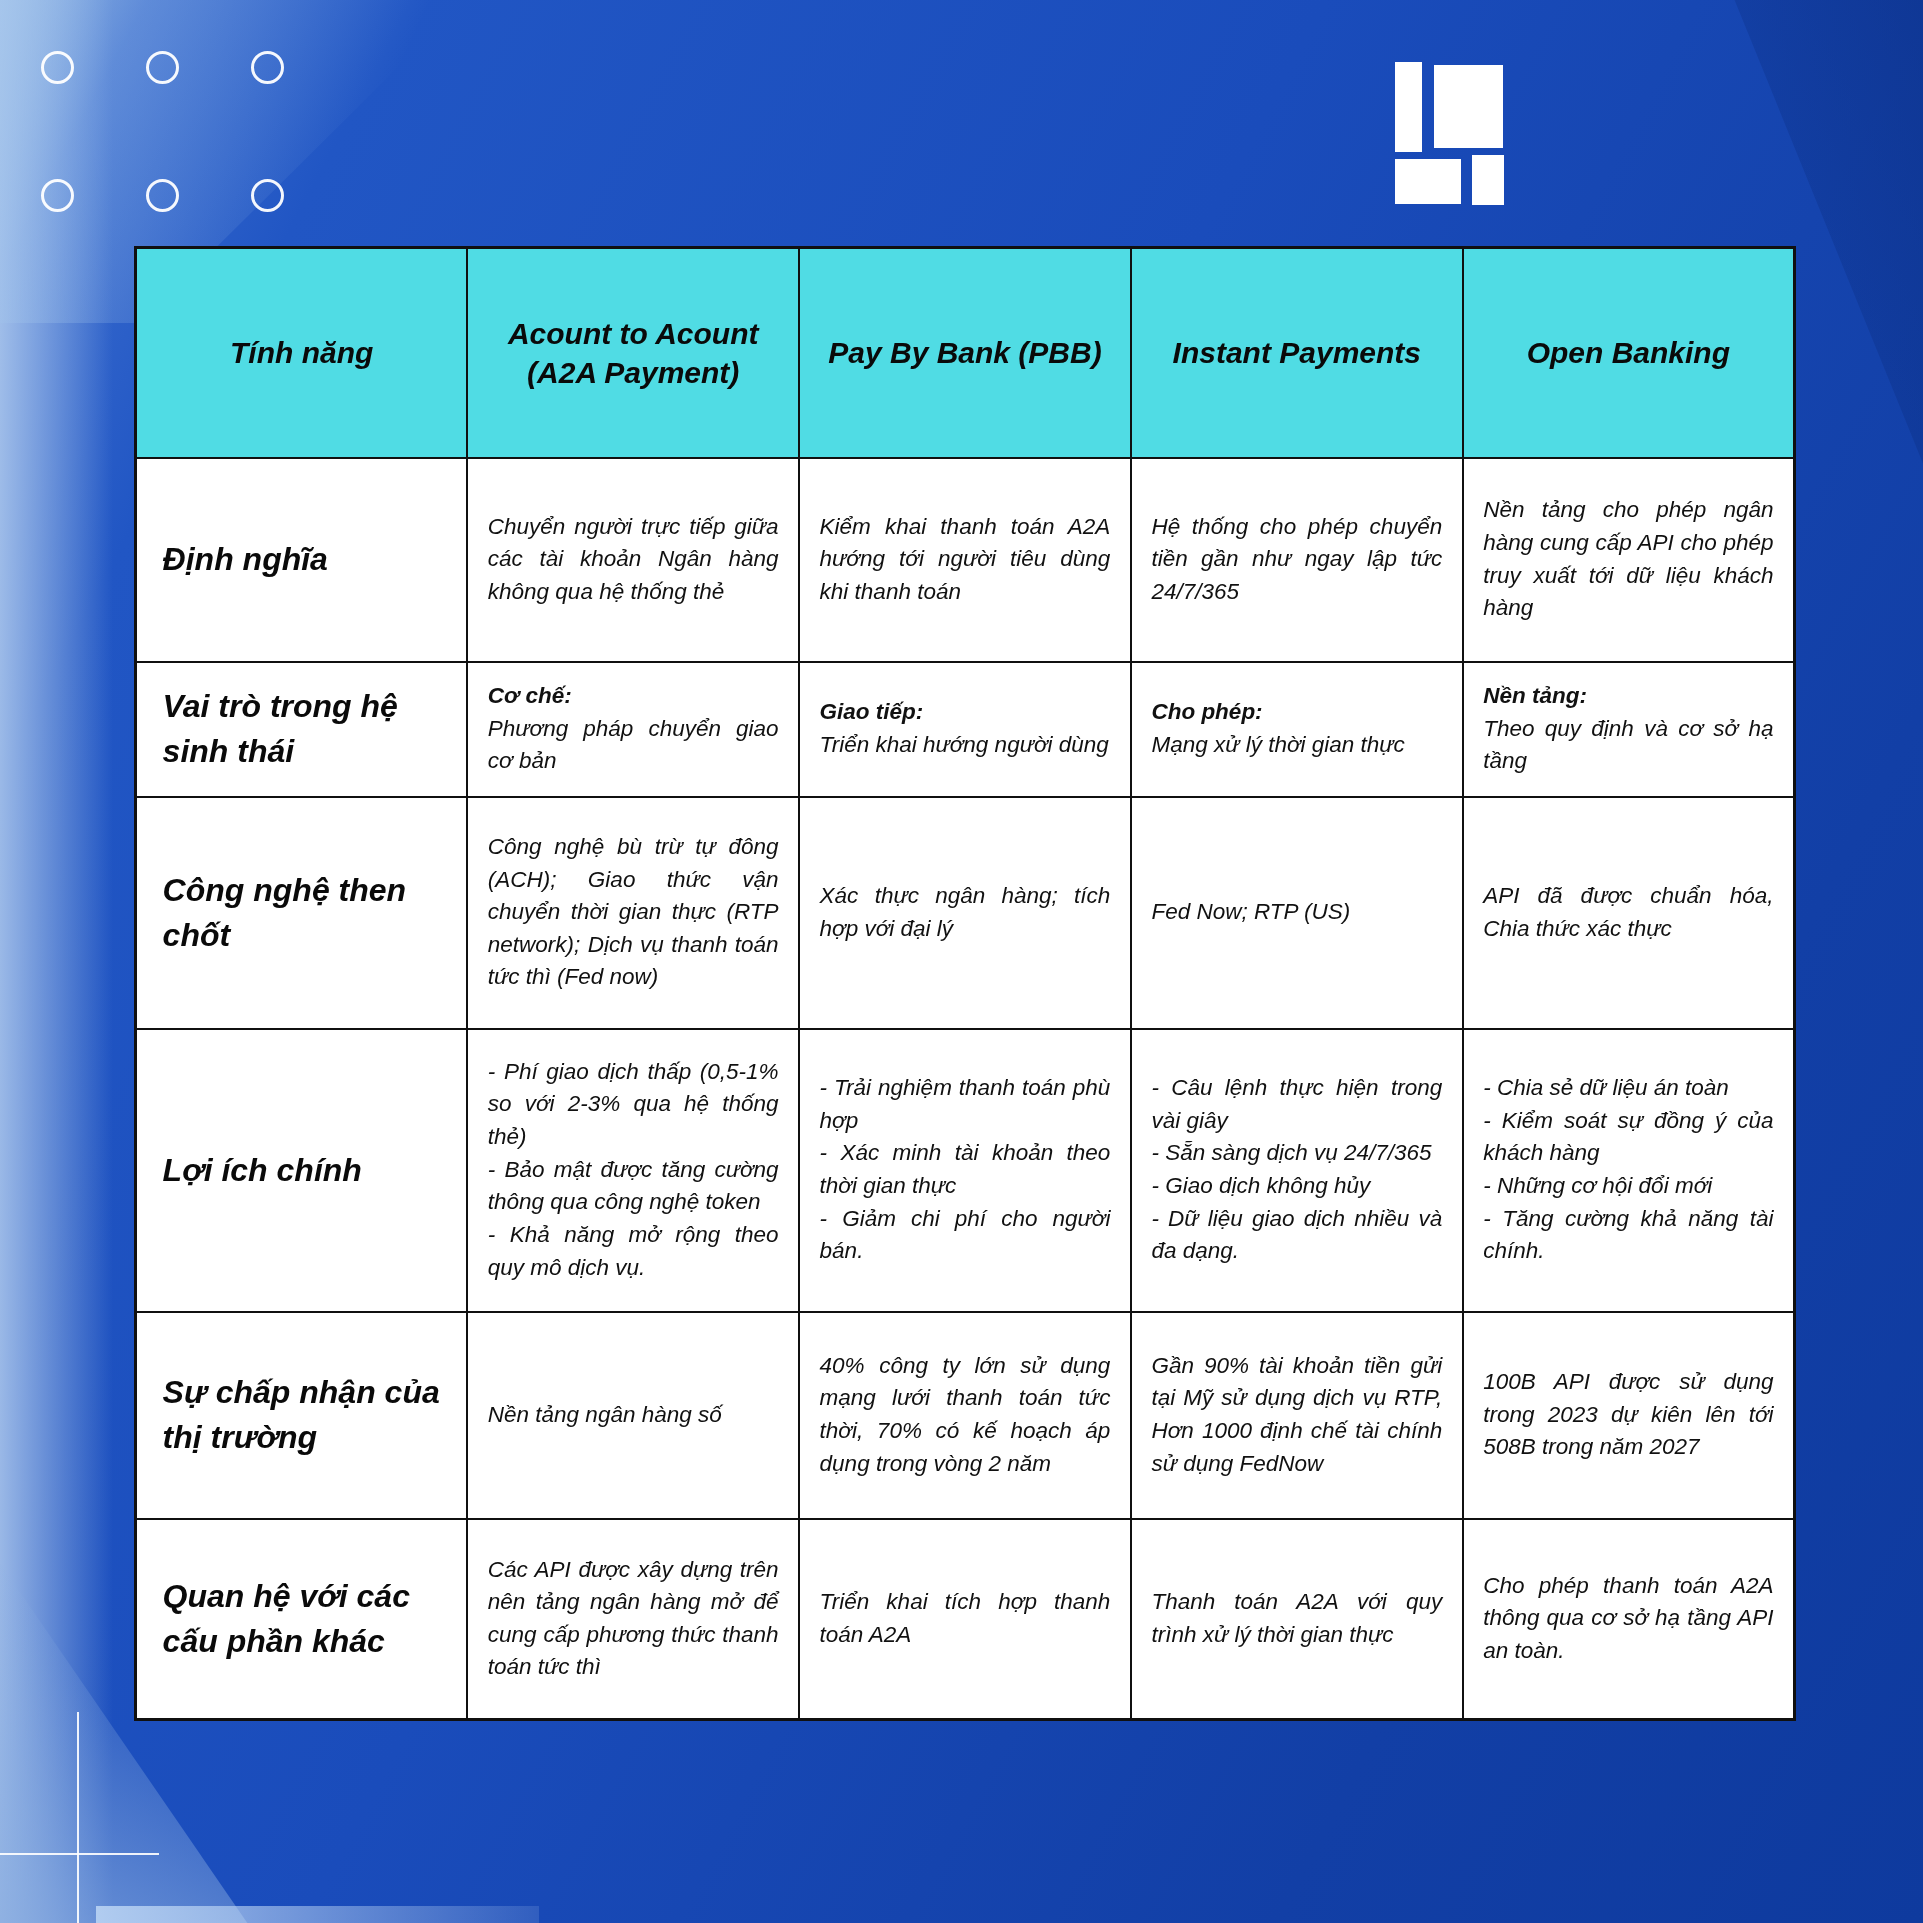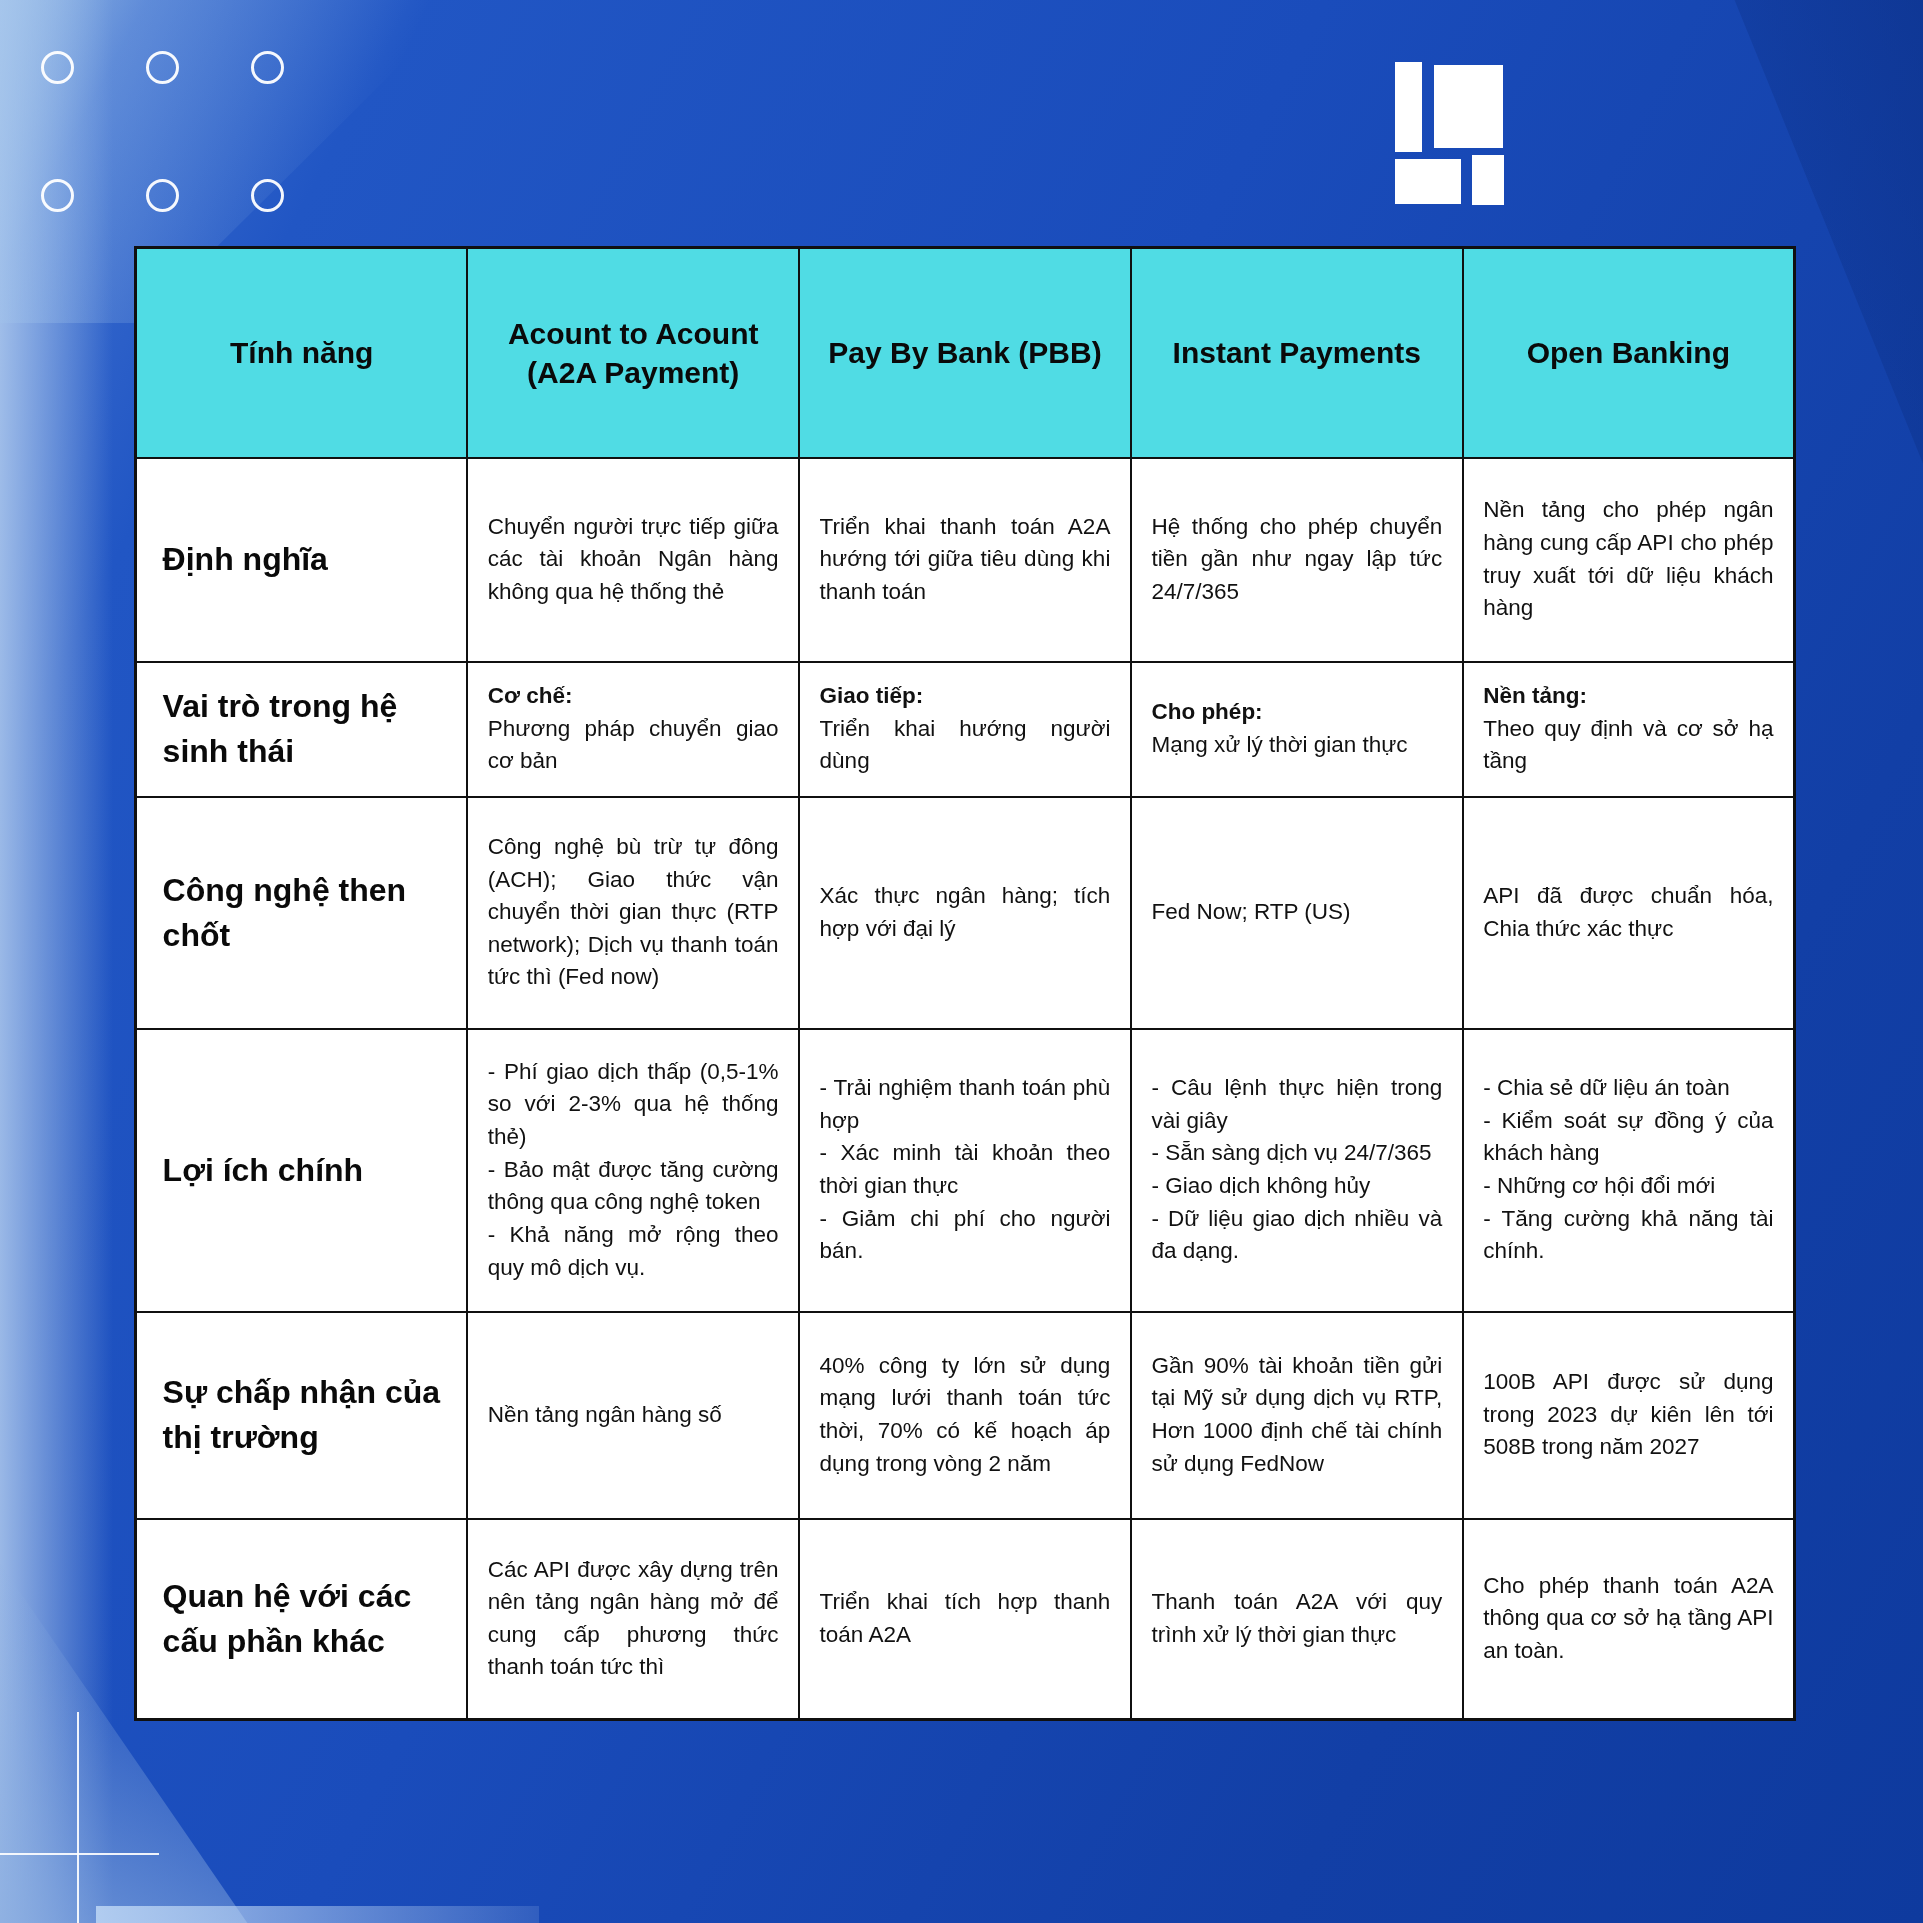--- a/index.html
+++ b/index.html
@@ -37,21 +37,21 @@
   .lm4{left:80px;top:95px;width:32px;height:50px;}
   .logo-textcol{margin-left:22.5px;color:#fff;position:relative;}
   .logo-word{font-size:84px;font-weight:700;letter-spacing:-3px;line-height:1;
     transform:scaleY(1.12);transform-origin:top left;white-space:nowrap;}
   .logo-reg{font-size:25.6px;font-weight:400;vertical-align:top;letter-spacing:0;
     position:relative;top:-4.5px;left:4.5px;}
   .logo-tagline{margin-top:16.5px;font-size:18px;font-weight:600;letter-spacing:3px;white-space:nowrap;}
   
   table.cmp{position:absolute;left:134px;top:246px;width:1662px;
     border-collapse:collapse;table-layout:fixed;background:#fff;
-    border:3px solid #101010;}
+    border:3px solid #101010;font-style:italic;}
   table.cmp th,table.cmp td{border:2.3px solid #101010;vertical-align:middle;}
   table.cmp col{width:20%;}
   tr.rh-header{height:210px;}
   tr.rh0{height:204px;} tr.rh1{height:135px;} tr.rh2{height:232px;}
   tr.rh3{height:283px;} tr.rh4{height:207px;} tr.rh5{height:201px;}
   th.colhead{background:#50DCE4;color:#0a0a0a;font-size:30px;font-weight:700;
     text-align:center;padding:7.5px 18px;line-height:1.3;}
   th.rowlabel{background:#fff;color:#0a0a0a;font-size:32px;font-weight:700;
     text-align:left;padding:10.5px 15px 10.5px 25.6px;line-height:1.4;}
   td.cell{background:#fff;padding:10.5px 19.5px;}
@@ -104,21 +104,21 @@
       <th class="colhead">Open Banking</th>
     </tr>
   </thead>
   <tbody>
     <tr class="rh0">
       <th class="rowlabel">Định nghĩa</th>
       <td class="cell">
           <div class="celltext">Chuyển người trực tiếp giữa các tài khoản Ngân hàng không qua hệ thống thẻ</div>
         </td>
       <td class="cell">
-          <div class="celltext">Triển khai thanh toán A2A hướng tới giữa tiêu dùng khi thanh toán</div>
+          <div class="celltext">Kiểm khai thanh toán A2A hướng tới người tiêu dùng khi thanh toán</div>
         </td>
       <td class="cell">
           <div class="celltext">Hệ thống cho phép chuyển tiền gần như ngay lập tức 24/7/365</div>
         </td>
       <td class="cell">
           <div class="celltext">Nền tảng cho phép ngân hàng cung cấp API cho phép truy xuất tới dữ liệu khách hàng</div>
         </td>
     </tr>
     <tr class="rh1">
       <th class="rowlabel">Vai trò trong hệ sinh thái</th>

